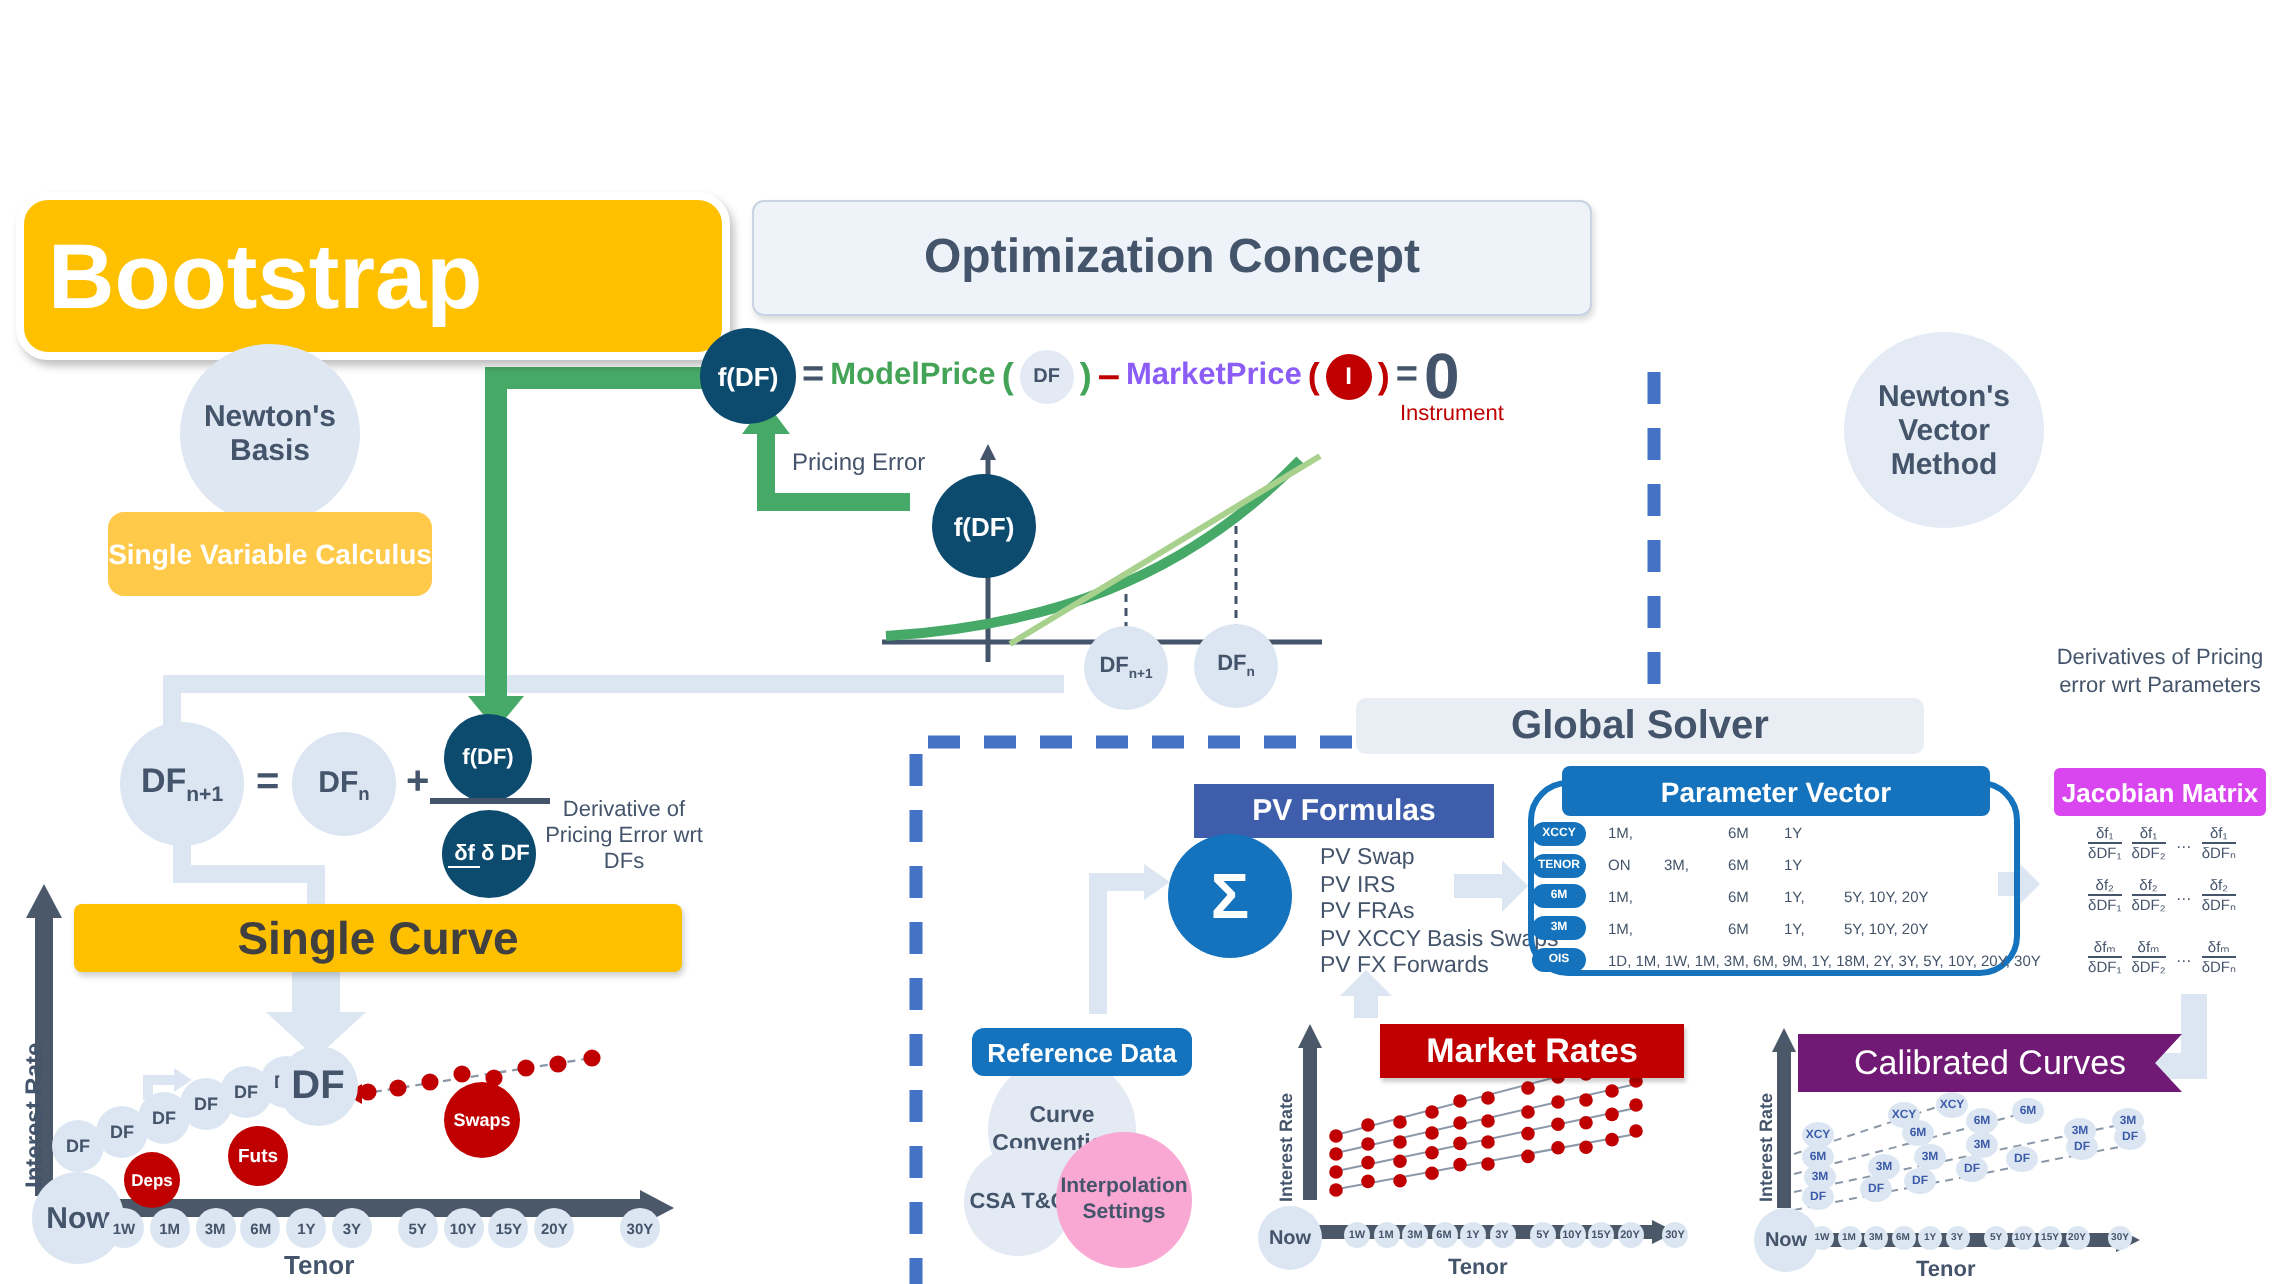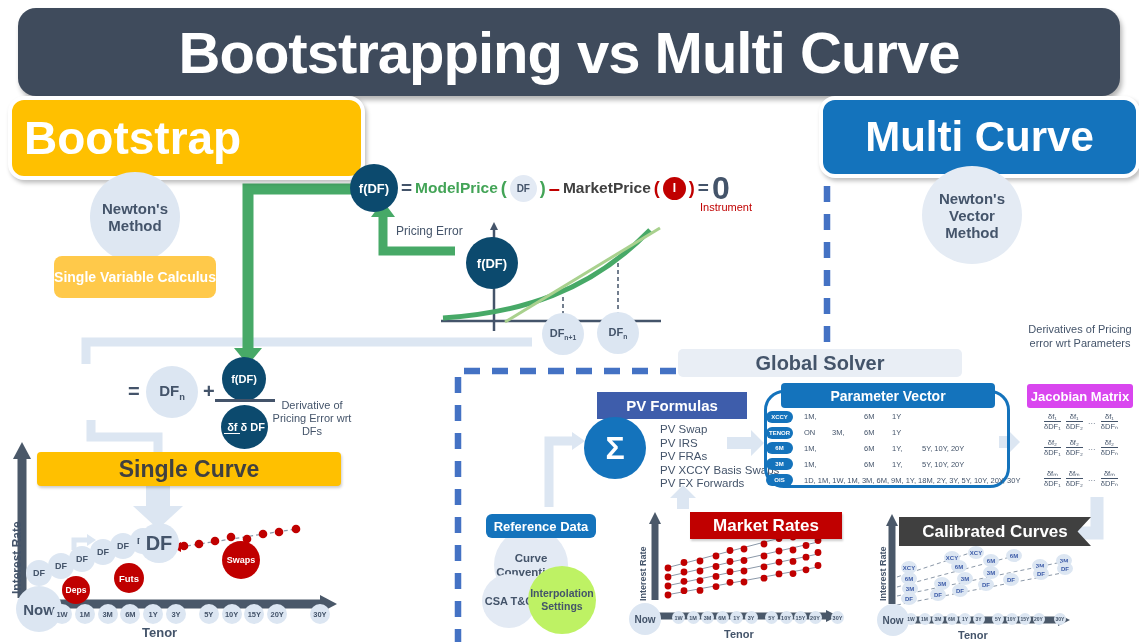--- a/index.html
+++ b/index.html
@@ -27,21 +27,21 @@
   #multiple-var-box{left:899px;top:254px;width:162px;height:44px;background:#1473BC;border-radius:8px;color:#fff;font-weight:bold;font-size:14px;text-align:center;}
   
   #formula-row{left:350px;top:160px;height:56px;display:flex;align-items:center;gap:3px;}
   .gcirc{background:#0c4a6e;color:#fff;font-weight:bold;border-radius:50%;}
   .f-fdf{width:48px;height:48px;font-size:13px;}
   .f-eq{font-size:19px;font-weight:bold;color:#44546A;}
   .f-model{font-size:15.5px;font-weight:bold;color:#43A457;}
   .f-gparen{font-size:18px;font-weight:bold;color:#43A457;}
   .f-dfchip{width:27px;height:27px;background:#E3EAF4;color:#44546A;font-size:10px;font-weight:bold;}
   .f-minus{font-size:20px;font-weight:bold;color:#C00000;}
-  .f-market{font-size:15.5px;font-weight:bold;color:#404040;}
+  .f-market{font-size:15.5px;font-weight:bold;color:#8b5cf6;}
   .f-rparen{font-size:18px;font-weight:bold;color:#C00000;}
   .f-ichip{width:23px;height:23px;background:#C00000;color:#fff;font-size:12px;font-weight:bold;}
   .f-zero{font-size:32px;font-weight:bold;color:#44546A;}
   #instrument-label{left:700px;top:201px;font-size:11px;color:#C00000;}
   #pricing-error-label{left:396px;top:224px;font-size:12px;color:#44546A;}
   #fdf2-circle{left:466px;top:237px;width:52px;height:52px;font-size:13px;}
   .axis-chip{background:#DCE6F2;color:#44546A;font-weight:bold;text-align:center;}
   #dfn1-chip{left:542px;top:313px;width:42px;height:42px;font-size:11px;}
   #dfn-chip{left:597px;top:312px;width:42px;height:42px;font-size:11px;}
   
@@ -88,34 +88,34 @@
   #jac-matrix{left:1025px;top:412px;width:112px;}
   .jrow{display:flex;justify-content:center;align-items:center;gap:5px;margin-bottom:7px;}
   .jrow.last{margin-top:12px;}
   .frac{display:inline-block;text-align:center;font-size:7.5px;color:#44546A;line-height:9px;}
   .frac .n{display:block;border-bottom:1px solid #44546A;padding:0 1px;}
   .jdots{font-size:8px;color:#44546A;}
   
   #ref-header{left:486px;top:514px;width:110px;height:24px;background:#1473BC;border-radius:6px;color:#fff;font-size:13px;font-weight:bold;}
   #ref-c1{left:494px;top:528px;width:74px;height:74px;font-size:11.5px;background:#E3EAF4;line-height:14px;}
   #ref-c2{left:482px;top:574px;width:54px;height:54px;font-size:11px;background:#E3EAF4;line-height:13px;}
-  #ref-c3{left:528px;top:566px;width:68px;height:68px;font-size:10.5px;background:#bef264;line-height:13px;}
+  #ref-c3{left:528px;top:566px;width:68px;height:68px;font-size:10.5px;background:#f9a8d4;line-height:13px;}
   
   #market-banner{left:690px;top:512px;width:152px;height:27px;background:#C00000;color:#fff;font-size:17px;font-weight:bold;box-shadow:1px 2px 2px rgba(0,0,0,.2);}
   .mini-ylab{font-size:9px;font-weight:bold;color:#44546A;transform:rotate(-90deg);transform-origin:0 0;white-space:nowrap;}
   #mk-ylabel{left:638px;top:601px;width:85px;}
   #mk-now{left:629px;top:603px;width:32px;height:32px;font-size:10px;}
   .mini-ticks{display:flex;gap:1.5px;}
   .mini-ticks .tick{width:13px;height:13px;border-radius:50%;background:#DCE6F2;color:#44546A;font-size:5.5px;font-weight:bold;display:flex;align-items:center;justify-content:center;}
   .mini-ticks .tick:nth-child(7){margin-left:6px;}
   .mini-ticks .tick:nth-child(11){margin-left:8px;}
   #mk-ticks{left:672px;top:611px;}
   #mk-tenor{left:724px;top:628px;font-size:11px;font-weight:bold;color:#44546A;}
   
-  #cal-banner{left:899px;top:517px;width:192px;height:29px;background:#404040;color:#fff;font-size:17px;font-weight:bold;
+  #cal-banner{left:899px;top:517px;width:192px;height:29px;background:#701a75;color:#fff;font-size:17px;font-weight:normal;
     clip-path:polygon(0 0,100% 0,93% 50%,100% 100%,0 100%);}
   #cal-ylabel{left:878px;top:601px;width:85px;}
   #cal-now{left:877px;top:604px;width:32px;height:32px;font-size:10px;}
   #cal-ticks{left:905px;top:613px;}
   #cal-ticks .tick{width:12px;height:12px;font-size:5px;}
   #cal-tenor{left:958px;top:629px;font-size:11px;font-weight:bold;color:#44546A;}
   .curvechip{background:#DCE6F2;color:#3C5BA8;font-weight:bold;font-size:6px;width:16px;height:13px;border-radius:50%;}
 </style>
 </head>
 <body>
@@ -259,25 +259,24 @@
     <polygon fill="#4A5869" points="886,526 898,526 892,514"></polygon>
     <polygon fill="#4A5869" points="1058,614 1058,626 1070,620"></polygon>
     <g stroke="#8B98A8" stroke-width="1" stroke-dasharray="4 3">
       <line x1="897" y1="577" x2="982" y2="549"></line>
       <line x1="897" y1="587" x2="1014" y2="556"></line>
       <line x1="897" y1="596" x2="1062" y2="562"></line>
       <line x1="897" y1="605" x2="1062" y2="573"></line>
     </g>
   </svg>
 
-  <div class="abs flex hud" id="title-banner">Bootstrapping vs Multi Curve</div>
   <div class="abs flex hud" id="bootstrap-box">Bootstrap</div>
-  <div class="abs flex hud" id="multicurve-box">Multi Curve</div>
-
-  <div class="abs flex circ lt-circle hud" id="newtons-method">Newton's Method</div>
+  <div class="abs flex hud" id="optimization-box">Optimization Concept</div>
+
+  <div class="abs flex circ lt-circle hud" id="newtons-method">Newton's Basis</div>
   <div class="abs flex hud" id="single-var-box">Single Variable Calculus</div>
   <div class="abs flex circ lt-circle hud" id="newtons-vector">Newton's Vector Method</div>
 
   <div class="abs hud" id="formula-row">
     <span class="flex gcirc f-fdf">f(DF)</span>
     <span class="f-eq">=</span>
     <span class="f-model">ModelPrice</span>
     <span class="f-gparen">(</span>
     <span class="flex circ f-dfchip">DF</span>
     <span class="f-gparen">)</span>
@@ -292,20 +291,23 @@
   <div class="abs hud" id="instrument-label">Instrument</div>
   <div class="abs hud" id="pricing-error-label">Pricing Error</div>
   <div class="abs flex gcirc hud" id="fdf2-circle">f(DF)</div>
   <div class="abs flex circ axis-chip hud" id="dfn1-chip">
     <span><span>DF</span><sub>n+1</sub></span>
   </div>
   <div class="abs flex circ axis-chip hud" id="dfn-chip">
     <span><span>DF</span><sub>n</sub></span>
   </div>
 
+  <div class="abs flex circ axis-chip hud" id="it-dfn1">
+    <span><span>DF</span><sub>n+1</sub></span>
+  </div>
   <div class="abs hud" id="it-eq">=</div>
   <div class="abs flex circ axis-chip hud" id="it-dfn">
     <span><span>DF</span><sub>n</sub></span>
   </div>
   <div class="abs hud" id="it-plus">+</div>
   <div class="abs flex gcirc hud" id="it-fdf">f(DF)</div>
   <div class="abs hud" id="frac-line"></div>
   <div class="abs flex gcirc hud" id="it-deriv">
     <span class="num">δf</span>
     <span>δ DF</span>

